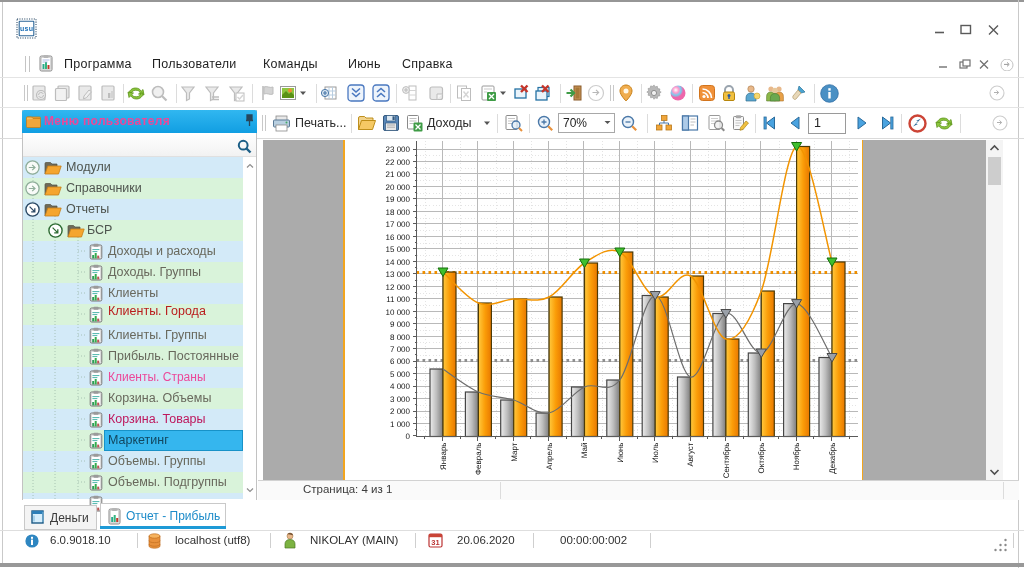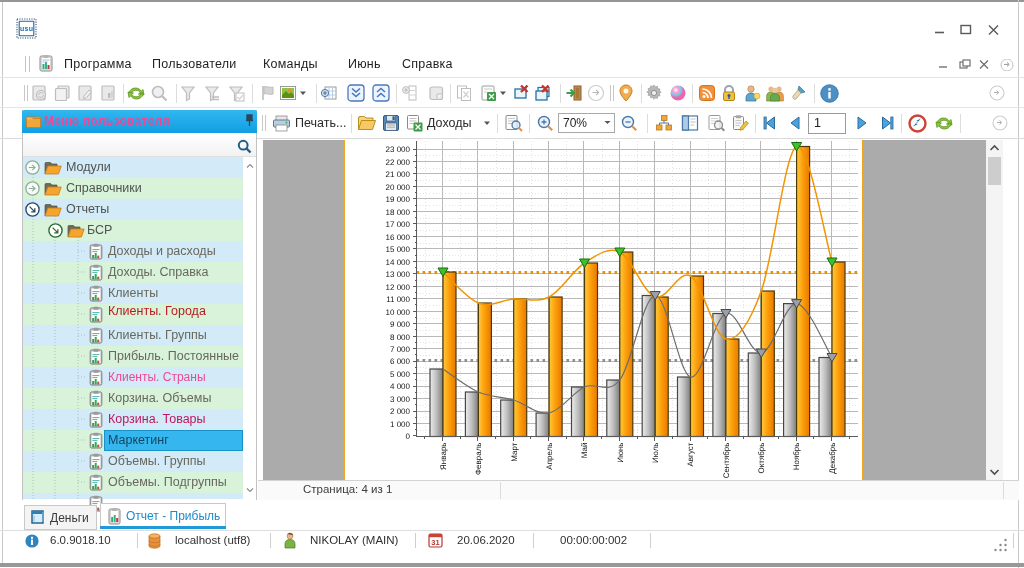--- a/index.html
+++ b/index.html
@@ -563,21 +563,21 @@
 <div style="position:absolute;left:85px;top:87px;font-size:12.5px;color:#68685c">Доходы и расходы</div>
 <svg style="position:absolute;left:66px;top:107px" width="14" height="17" viewBox="0 0 14 17">
           <rect x="1.2" y="2" width="11.6" height="14" rx="1.5" fill="#e9e9e9" stroke="#757575" stroke-width="1"></rect>
           <rect x="2.6" y="3.6" width="8.8" height="11" fill="#fff" stroke="#c9c9c9" stroke-width=".5"></rect>
           <rect x="4.4" y="0.8" width="5.2" height="3" rx="1" fill="#9a9a9a"></rect>
           <path d="M3.4 6.6h7M3.4 8.6h5" stroke="#4db6ac" stroke-width="1"></path>
           <rect x="3.2" y="12" width="2" height="3.4" fill="#2e9e57"></rect>
           <rect x="5.7" y="10" width="2" height="5.4" fill="#35ad4e"></rect>
           <rect x="8.2" y="12.6" width="2" height="2.8" fill="#b55"></rect>
         </svg>
-<div style="position:absolute;left:85px;top:108px;font-size:12.5px;color:#68685c">Доходы. Справка</div>
+<div style="position:absolute;left:85px;top:108px;font-size:12.5px;color:#68685c">Доходы. Группы</div>
 <svg style="position:absolute;left:66px;top:128px" width="14" height="17" viewBox="0 0 14 17">
           <rect x="1.2" y="2" width="11.6" height="14" rx="1.5" fill="#e9e9e9" stroke="#757575" stroke-width="1"></rect>
           <rect x="2.6" y="3.6" width="8.8" height="11" fill="#fff" stroke="#c9c9c9" stroke-width=".5"></rect>
           <rect x="4.4" y="0.8" width="5.2" height="3" rx="1" fill="#9a9a9a"></rect>
           <path d="M3.4 6.6h7M3.4 8.6h5" stroke="#4db6ac" stroke-width="1"></path>
           <rect x="3.2" y="12" width="2" height="3.4" fill="#2e9e57"></rect>
           <rect x="5.7" y="10" width="2" height="5.4" fill="#35ad4e"></rect>
           <rect x="8.2" y="12.6" width="2" height="2.8" fill="#b55"></rect>
         </svg>
 <div style="position:absolute;left:85px;top:129px;font-size:12.5px;color:#68685c">Клиенты</div>

